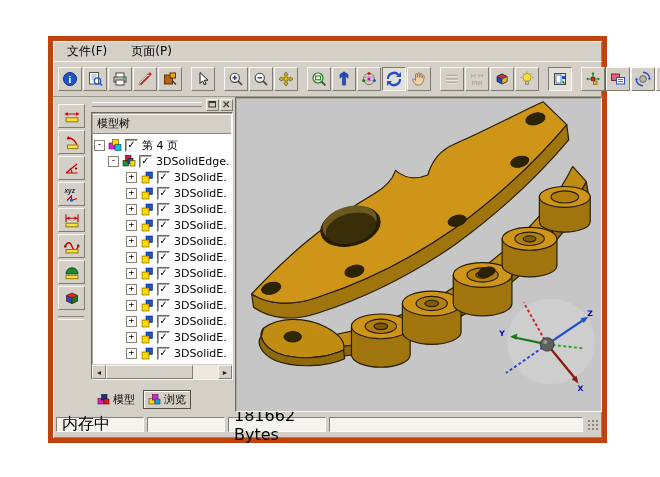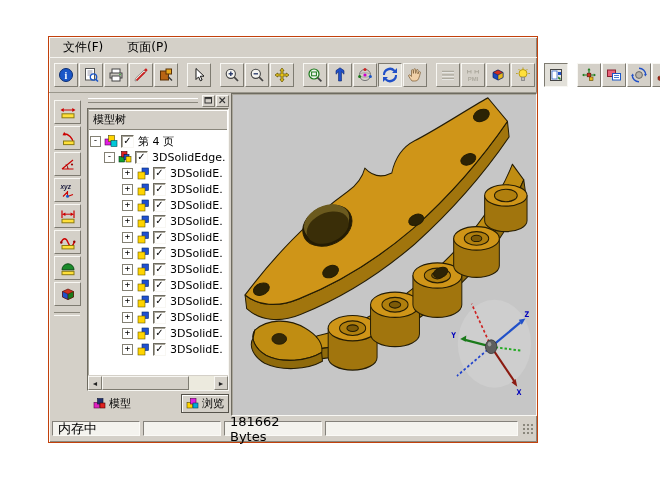--- a/index.html
+++ b/index.html
@@ -1,17 +1,17 @@
 <!DOCTYPE html>
 <html><head>
 <meta charset="utf-8">
 <style>
   html,body{margin:0;padding:0;}
   body{width:660px;height:477px;background:#ffffff;font-family:"DejaVu Sans",sans-serif;position:relative;overflow:hidden;}
-  .app-window{position:absolute;left:48px;top:36px;width:490px;height:407px;background:#D4D0C8;border:1px solid #c2410c;box-shadow:inset 1px 1px 0 #fdfcfa, inset -1px -1px 0 #8a877c;display:flex;flex-direction:column;box-sizing:border-box;}
+  .app-window{position:absolute;left:48px;top:36px;width:559px;height:407px;background:#D4D0C8;border:5px solid #c2410c;box-shadow:inset 1px 1px 0 #fdfcfa, inset -1px -1px 0 #8a877c;display:flex;flex-direction:column;box-sizing:border-box;}
 
   
   .menubar{height:20px;display:flex;align-items:center;padding-left:12px;gap:20px;font-size:12px;color:#000;flex:none;}
   .menu-item{padding:1px 2px;cursor:default;}
 
   
   .toolbar{height:30px;display:flex;align-items:center;padding:2px 2px 2px 5px;border-top:1px solid #f5f4f0;border-bottom:1px solid #9a978c;gap:1px;flex:none;}
   .tb-btn{width:24px;height:24px;flex:none;display:flex;align-items:center;justify-content:center;background:#D4D0C8;border:1px solid;border-color:#f8f7f3 #7e7b71 #7e7b71 #f8f7f3;box-sizing:border-box;padding:0;}
   .tb-btn.pressed{border-color:#7e7b71 #f8f7f3 #f8f7f3 #7e7b71;background:#e2e0d9;}
   .tb-btn svg{width:16px;height:16px;display:block;}
@@ -40,32 +40,32 @@
   .cbx{width:11px;height:11px;flex:none;background:#fff;border:1px solid;border-color:#6e6b60 #f8f7f3 #f8f7f3 #6e6b60;box-shadow:inset 1px 1px 0 #a9a69b;font-size:10px;line-height:9px;text-align:center;font-weight:bold;margin-right:4px;color:#000;}
   .tree-label{flex:none;}
 
   
   .hscroll{flex:none;height:14px;display:flex;background:#eceade;border-top:1px solid #d4d0c8;}
   .scroll-btn{width:14px;height:14px;flex:none;background:#D4D0C8;border:1px solid;border-color:#f8f7f3 #7e7b71 #7e7b71 #f8f7f3;font-size:7px;line-height:11px;text-align:center;color:#222;padding:0;box-sizing:border-box;}
   .scroll-track{flex:1;position:relative;}
   .scroll-thumb{position:absolute;left:0;top:0;height:14px;width:78%;background:#D4D0C8;border:1px solid;border-color:#f8f7f3 #7e7b71 #7e7b71 #f8f7f3;box-sizing:border-box;}
 
   
-  .tabs{height:21px;flex:none;display:flex;align-items:center;gap:3px;padding:2px 0 0 1px;font-size:11px;justify-content:space-between;}
+  .tabs{height:21px;flex:none;display:flex;align-items:center;gap:3px;padding:9px 0 0 1px;font-size:11px;}
   .tab{display:flex;align-items:center;gap:3px;padding:1px 4px;border:1px solid transparent;background:transparent;font-size:11px;color:#000;}
   .tab.raised{background:#D4D0C8;border:1px solid #55524a;box-shadow:inset 1px 1px 0 #fdfcfa;}
   .tab svg{width:13px;height:13px;display:block;}
 
   
   .viewport{flex:1;min-width:0;background:#C6C6C6;border:1px solid;border-color:#6e6b60 #f8f7f3 #f8f7f3 #6e6b60;box-shadow:inset 1px 1px 0 #a9a69b;position:relative;margin:0;}
   .viewport svg.scene{width:100%;height:100%;display:block;}
 
   
   .statusbar{height:21px;flex:none;display:flex;align-items:center;gap:3px;padding:2px 3px 3px 3px;}
-  .status-field{height:15px;border:1px solid;border-color:#84817a #fbfaf6 #fbfaf6 #84817a;background:#f4f3ee;font-size:13px;display:flex;align-items:center;padding:0 5px;box-sizing:border-box;color:#000;}
+  .status-field{height:15px;border:1px solid;border-color:#84817a #fbfaf6 #fbfaf6 #84817a;background:#f4f3ee;font-size:16px;display:flex;align-items:center;padding:0 5px;box-sizing:border-box;color:#000;}
   .sf-0{width:88px;flex:none;}
   .sf-1{width:78px;flex:none;}
   .sf-2{width:98px;flex:none;}
   .sf-3{flex:1;}
   .resize-grip{width:13px;height:13px;flex:none;background:radial-gradient(#8a877c 1px, transparent 1.1px);background-size:4px 4px;background-position:1px 1px;}
 </style>
 </head>
 <body>
 
 <div class="app-window">

